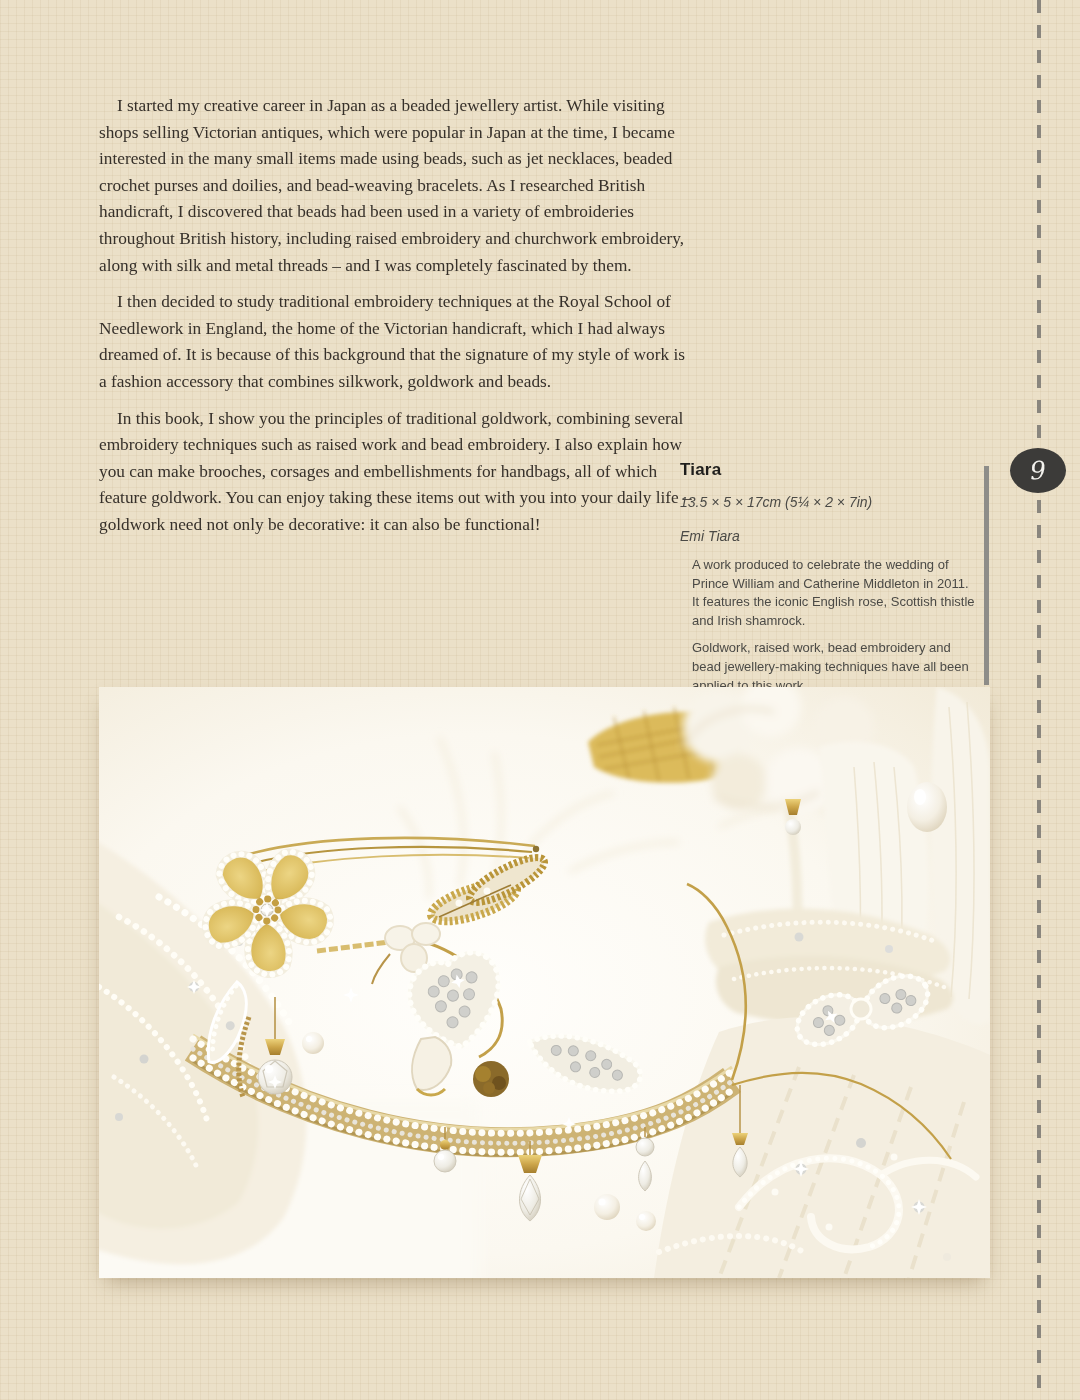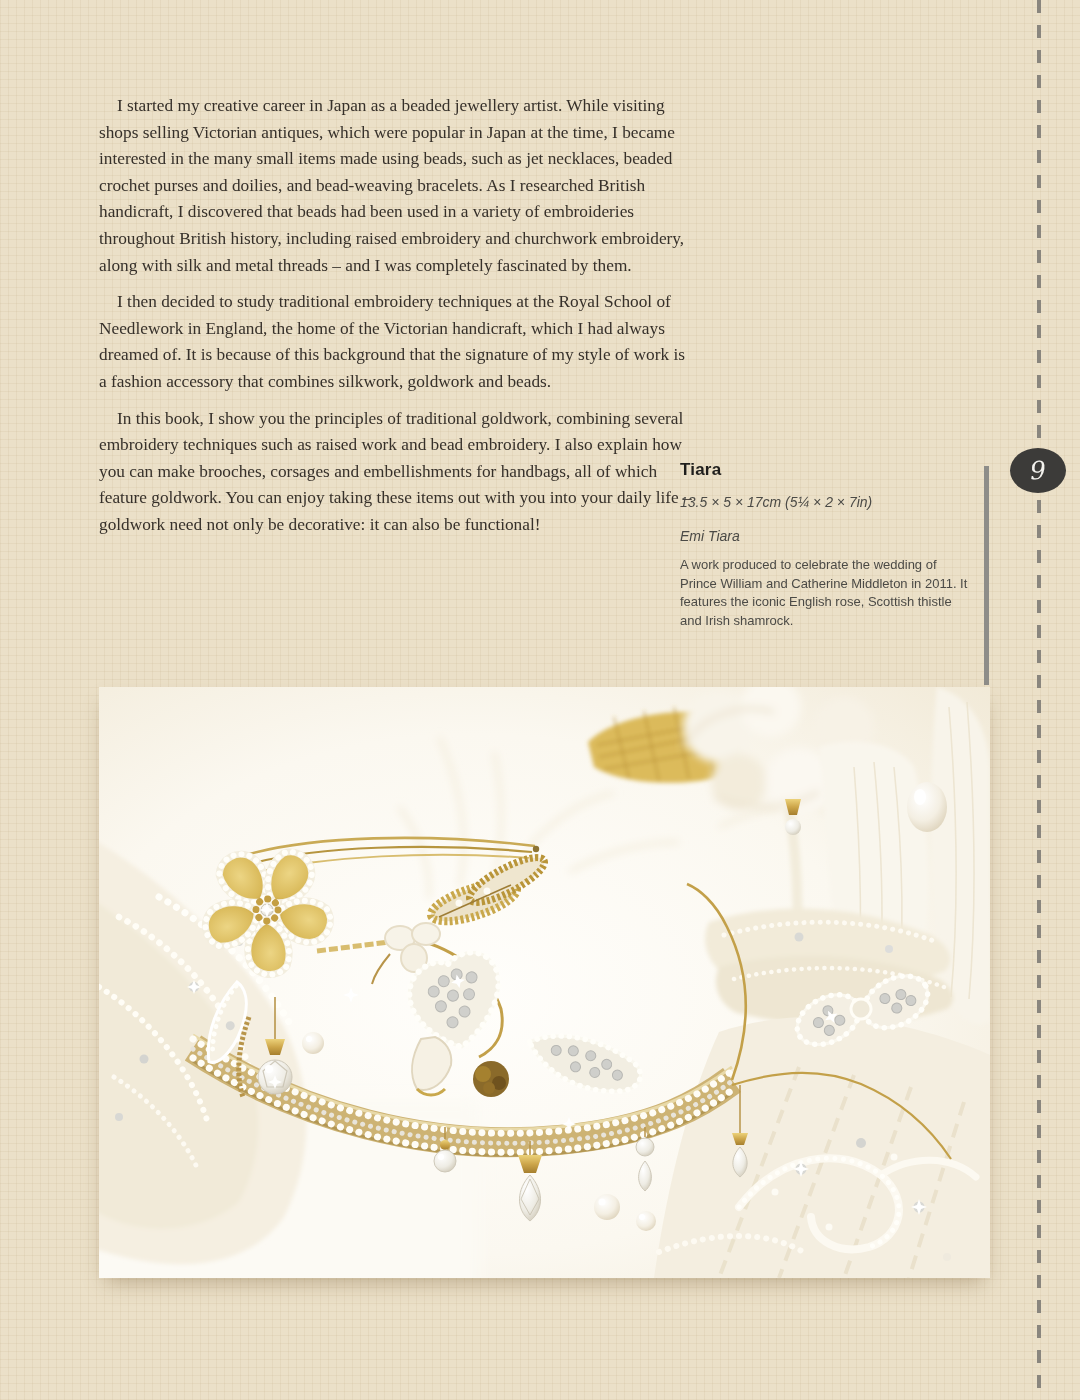--- a/index.html
+++ b/index.html
@@ -31,21 +31,21 @@
     text-align:left;
   }
   .body-text p{margin:0 0 10px 0;text-indent:18px;}
   
   .caption{
     position:absolute;left:680px;top:460px;width:296px;
     text-align:left;color:#45443f;
   }
   .cap-title{margin:0 0 3px 0;font-size:17px;font-weight:bold;color:#1f1e1c;letter-spacing:.2px;}
   .cap-dims,.cap-artist{font-size:14px;font-style:italic;line-height:21.5px;color:#4b4a46;margin-top:12px;}
-  .cap-para{margin:9px 0 0 0;font-size:13px;line-height:18.6px;color:#4b4a46;}
+  .cap-para{margin:9px 0 0 12px;font-size:13px;line-height:18.6px;color:#4b4a46;}
   .caption-bar{
     position:absolute;left:984px;top:466px;width:5px;height:219px;background:#8e8d89;
   }
   
   .page-num-badge{
     position:absolute;left:1010px;top:448px;width:56px;height:45px;
     background:#3c3b39;border-radius:50%;
     display:flex;align-items:center;justify-content:center;
     z-index:3;
   }
@@ -72,20 +72,21 @@
     <p>I started my creative career in Japan as a beaded jewellery artist. While visiting shops selling Victorian antiques, which were popular in Japan at the time, I became interested in the many small items made using beads, such as jet necklaces, beaded crochet purses and doilies, and bead-weaving bracelets. As I researched British handicraft, I discovered that beads had been used in a variety of embroideries throughout British history, including raised embroidery and churchwork embroidery, along with silk and metal threads – and I was completely fascinated by them.</p>
     <p>I then decided to study traditional embroidery techniques at the Royal School of Needlework in England, the home of the Victorian handicraft, which I had always dreamed of. It is because of this background that the signature of my style of work is a fashion accessory that combines silkwork, goldwork and beads.</p>
     <p>In this book, I show you the principles of traditional goldwork, combining several embroidery techniques such as raised work and bead embroidery. I also explain how you can make brooches, corsages and embellishments for handbags, all of which feature goldwork. You can enjoy taking these items out with you into your daily life – goldwork need not only be decorative: it can also be functional!</p>
   </div>
 
   <div class="caption">
     <h2 class="cap-title">Tiara</h2>
     <div class="cap-dims">13.5 × 5 × 17cm (5¼ × 2 × 7in)</div>
     <div class="cap-artist">Emi Tiara</div>
     <p class="cap-para">A work produced to celebrate the wedding of Prince William and Catherine Middleton in 2011. It features the iconic English rose, Scottish thistle and Irish shamrock.</p>
+    <p class="cap-para">Goldwork, raised work, bead embroidery and bead jewellery-making techniques have all been applied to this work.</p>
   </div>
   <div class="caption-bar"></div>
 
   <div class="page-num-badge" aria-label="9">
     <span class="num">9</span>
   </div>
 
   <div class="photo" aria-label="Gold and pearl goldwork tiara with beaded flower, crystal drops, white silk tassels and embroidered ivory fabric">
     <svg width="891" height="591" viewBox="0 0 891 591">
       <defs>

